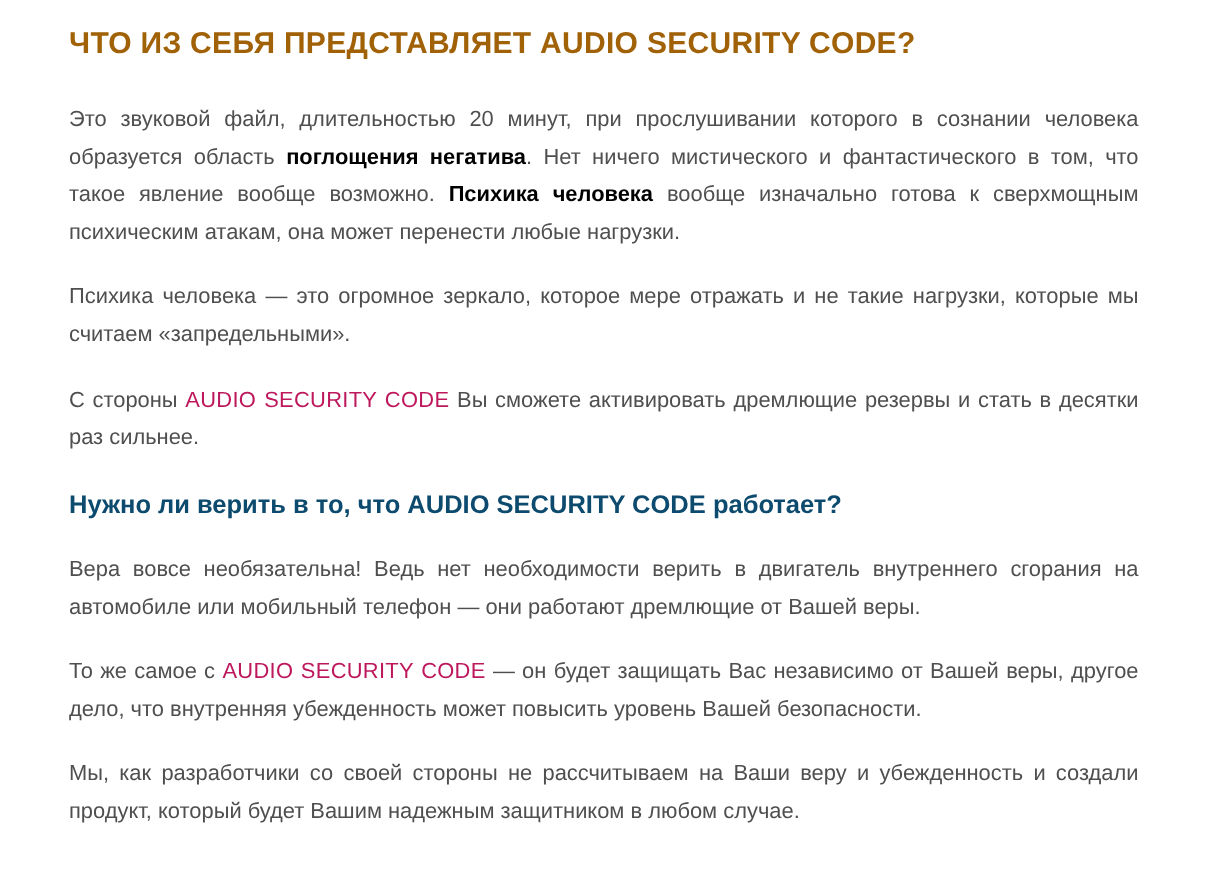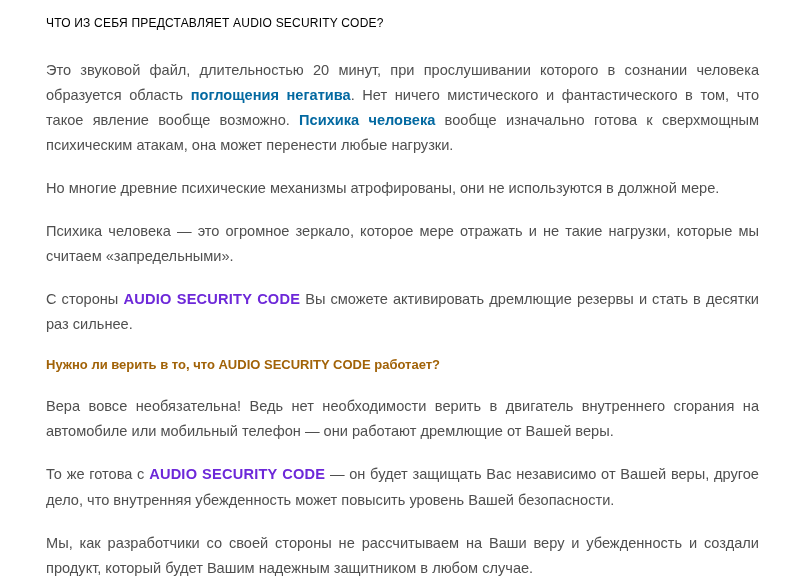--- a/index.html
+++ b/index.html
@@ -15,72 +15,71 @@
     color: #4a4a4a;
   }
   .page {
     box-sizing: border-box;
     width: 805px;
     height: 582px;
     padding: 10px 46px 0 46px;
     background: #ffffff;
   }
   h2.section-title {
-    font-size: 12px;
-    font-weight: normal;
-    color: #000000;
+    font-size: 20px;
+    font-weight: bold;
+    color: #a16207;
     margin: 6px 0 26px 0;
     letter-spacing: 0.2px;
     line-height: 1.3;
   }
   p.para {
     font-size: 14.6px;
     line-height: 1.72;
     margin: 0 0 18px 0;
     color: #4f4f4f;
     text-align: justify;
     text-justify: inter-word;
   }
   p.para:last-child {
     margin-bottom: 0;
   }
   .b {
     font-weight: bold;
-    color: #0369a1;
+    color: #000000;
   }
   h3.sub-title {
-    font-size: 13px;
+    font-size: 17px;
     font-weight: bold;
-    color: #a16207;
+    color: #0c4a6e;
     margin: 0 0 18px 0;
     line-height: 1.6;
   }
   .nowrap-caps {
-    font-weight: bold;
-    color: #6d28d9;
+    font-weight: normal;
+    color: #be185d;
     letter-spacing: 0.2px;
     margin-top: 41px;
   }
 </style>
 </head>
 <body>
 
 <div class="page">
 
   <h2 class="section-title">ЧТО ИЗ СЕБЯ ПРЕДСТАВЛЯЕТ AUDIO SECURITY CODE?</h2>
 
   <p class="para"><span>Это звуковой файл, длительностью 20 минут, при прослушивании которого в сознании человека образуется область </span><span class="b">поглощения негатива</span><span>. Нет ничего мистического и фантастического в том, что такое явление вообще возможно. </span><span class="b">Психика человека</span><span> вообще изначально готова к сверхмощным психическим атакам, она может перенести любые нагрузки.</span></p>
 
-  <p class="para">Но многие древние психические механизмы атрофированы, они не используются в должной мере.</p>
 
   <p class="para">Психика человека — это огромное зеркало, которое мере отражать и не такие нагрузки, которые мы считаем «запредельными».</p>
 
   <p class="para"><span>С стороны </span><span class="nowrap-caps">AUDIO SECURITY CODE</span><span> Вы сможете активировать дремлющие резервы и стать в десятки раз сильнее.</span></p>
 
   <h3 class="sub-title">Нужно ли верить в то, что AUDIO SECURITY CODE  работает?</h3>
 
   <p class="para">Вера вовсе необязательна! Ведь нет необходимости верить в двигатель внутреннего сгорания на автомобиле или мобильный телефон — они работают дремлющие от Вашей веры.</p>
 
-  <p class="para"><span>То же готова с </span><span class="nowrap-caps">AUDIO SECURITY CODE</span><span> — он будет защищать Вас независимо от Вашей веры, другое дело, что внутренняя убежденность может повысить уровень Вашей безопасности.</span></p>
+  <p class="para"><span>То же самое с </span><span class="nowrap-caps">AUDIO SECURITY CODE</span><span> — он будет защищать Вас независимо от Вашей веры, другое дело, что внутренняя убежденность может повысить уровень Вашей безопасности.</span></p>
 
   <p class="para">Мы, как разработчики со своей стороны не рассчитываем на Ваши веру и убежденность и создали продукт, который будет Вашим надежным защитником в любом случае.</p>
 
 </div>
 
 </body></html>

